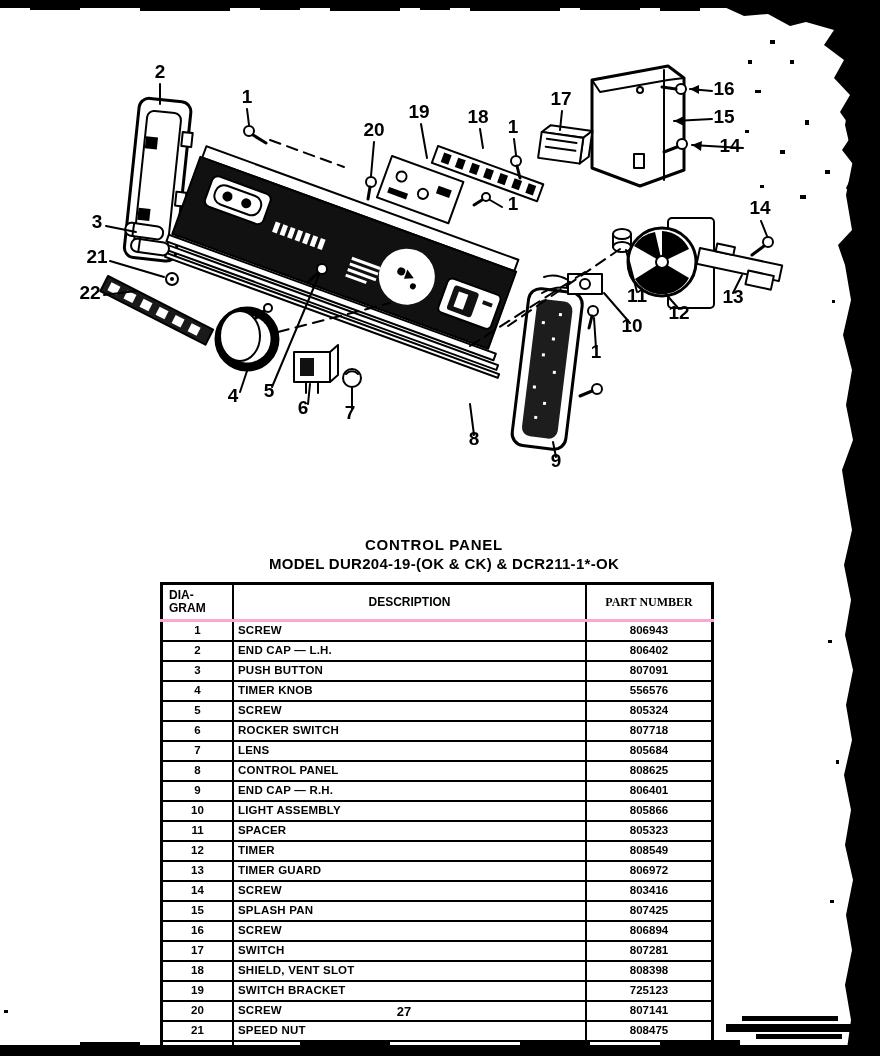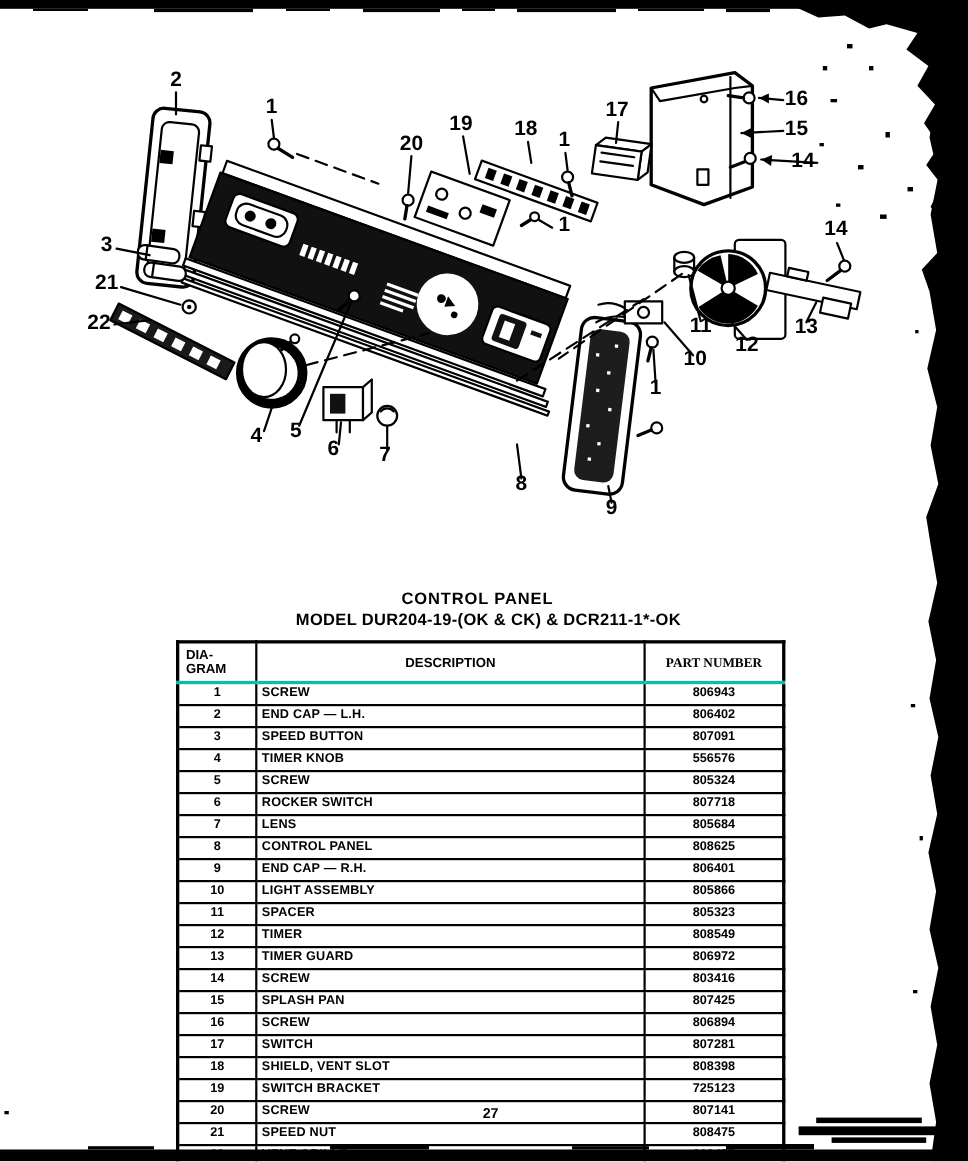--- a/index.html
+++ b/index.html
@@ -14,29 +14,29 @@
   .title-line1{font-size:15px;font-weight:bold;letter-spacing:.8px;}
   .title-line2{font-size:15px;font-weight:bold;letter-spacing:.3px;margin-top:2px;padding-left:20px;}
   table.parts{
     position:absolute;top:582px;left:160px;width:533px;
     border-collapse:collapse;table-layout:fixed;background:#fff;
   }
   table.parts th,table.parts td{
     border:2px solid #000;font-weight:bold;overflow:hidden;white-space:nowrap;
   }
   table.parts{border:3px solid #000;}
-  table.parts thead th{border-bottom:3px solid #14b8a6;height:32px;font-size:12px;}
+  table.parts thead th{border-bottom:3px solid #f9a8d4;height:32px;font-size:12px;}
   th.c-dia{width:62px;text-align:left;padding-left:6px;line-height:1.05;}
   th.c-desc{width:349px;text-align:center;}
   th.c-part{width:122px;text-align:center;font-family:Liberation Serif, serif;}
   td{height:16px;font-size:11.5px;line-height:1;padding:1px 0;}
   td.cell-dia{text-align:center;}
   td.cell-desc{text-align:left;padding-left:4px;letter-spacing:.2px;}
   td.cell-part{text-align:center;}
-  .page-number{position:absolute;top:1004px;left:426px;width:40px;text-align:center;
+  .page-number{position:absolute;top:1004px;left:384px;width:40px;text-align:center;
     font-size:13px;font-weight:bold;}
   .artifacts{position:absolute;top:0;left:0;pointer-events:none;z-index:10;}
 </style>
 </head>
 <body>
 
 <div class="page">
 
   <svg class="diagram" width="880" height="500" viewBox="0 0 880 500">
     <g stroke="#000" fill="none" stroke-width="2" stroke-linejoin="round" stroke-linecap="round">
@@ -325,21 +325,21 @@
           <td class="cell-desc">SCREW</td>
           <td class="cell-part">806943</td>
         </tr>
         <tr>
           <td class="cell-dia">2</td>
           <td class="cell-desc">END CAP — L.H.</td>
           <td class="cell-part">806402</td>
         </tr>
         <tr>
           <td class="cell-dia">3</td>
-          <td class="cell-desc">SPEED BUTTON</td>
+          <td class="cell-desc">PUSH BUTTON</td>
           <td class="cell-part">807091</td>
         </tr>
         <tr>
           <td class="cell-dia">4</td>
           <td class="cell-desc">TIMER KNOB</td>
           <td class="cell-part">556576</td>
         </tr>
         <tr>
           <td class="cell-dia">5</td>
           <td class="cell-desc">SCREW</td>

